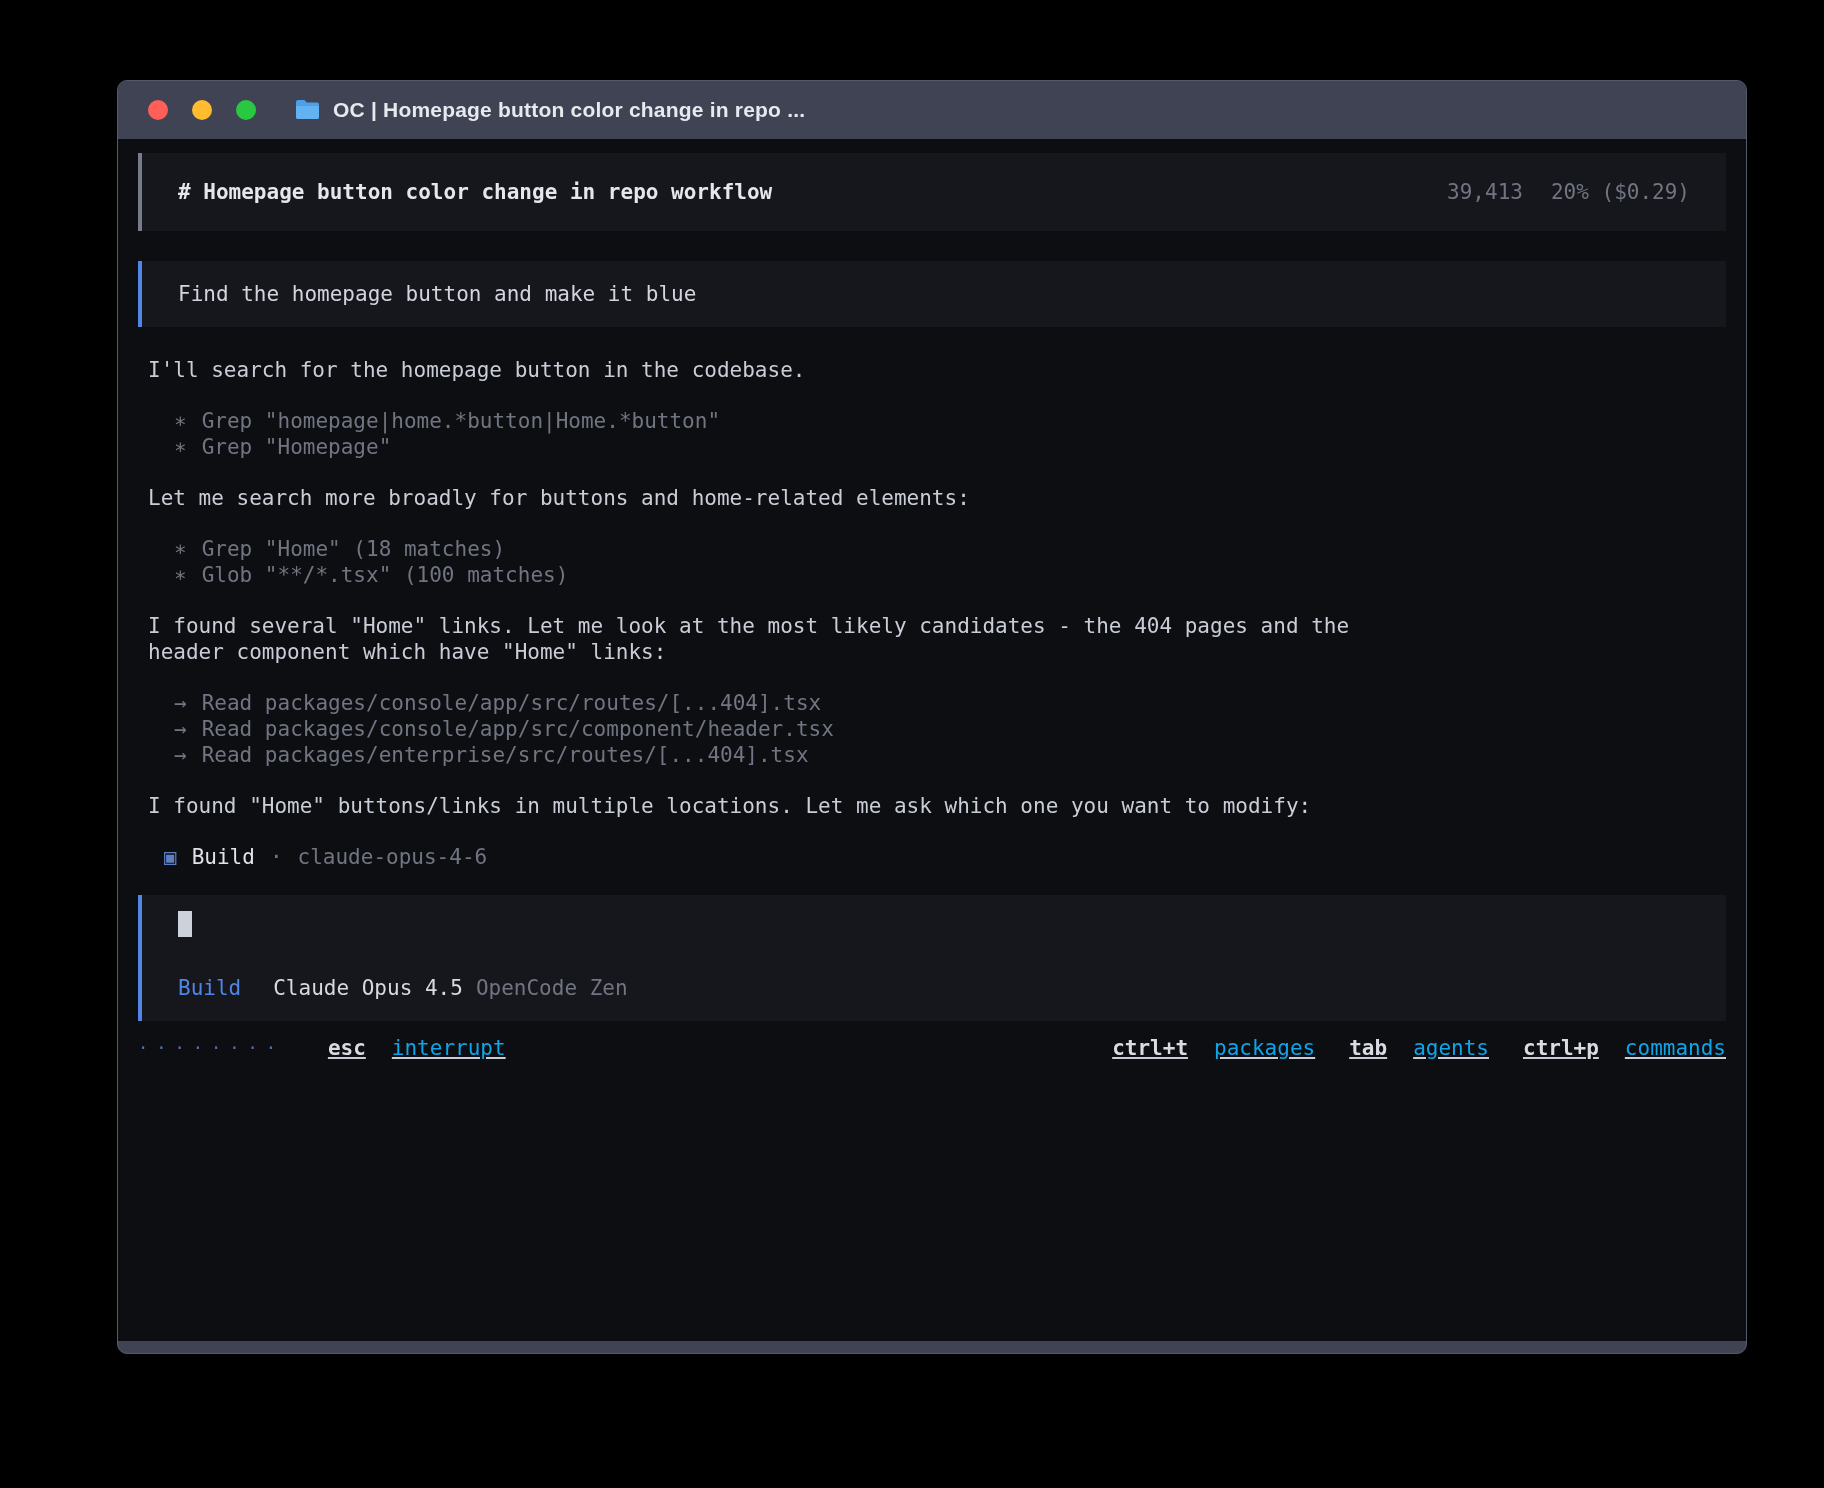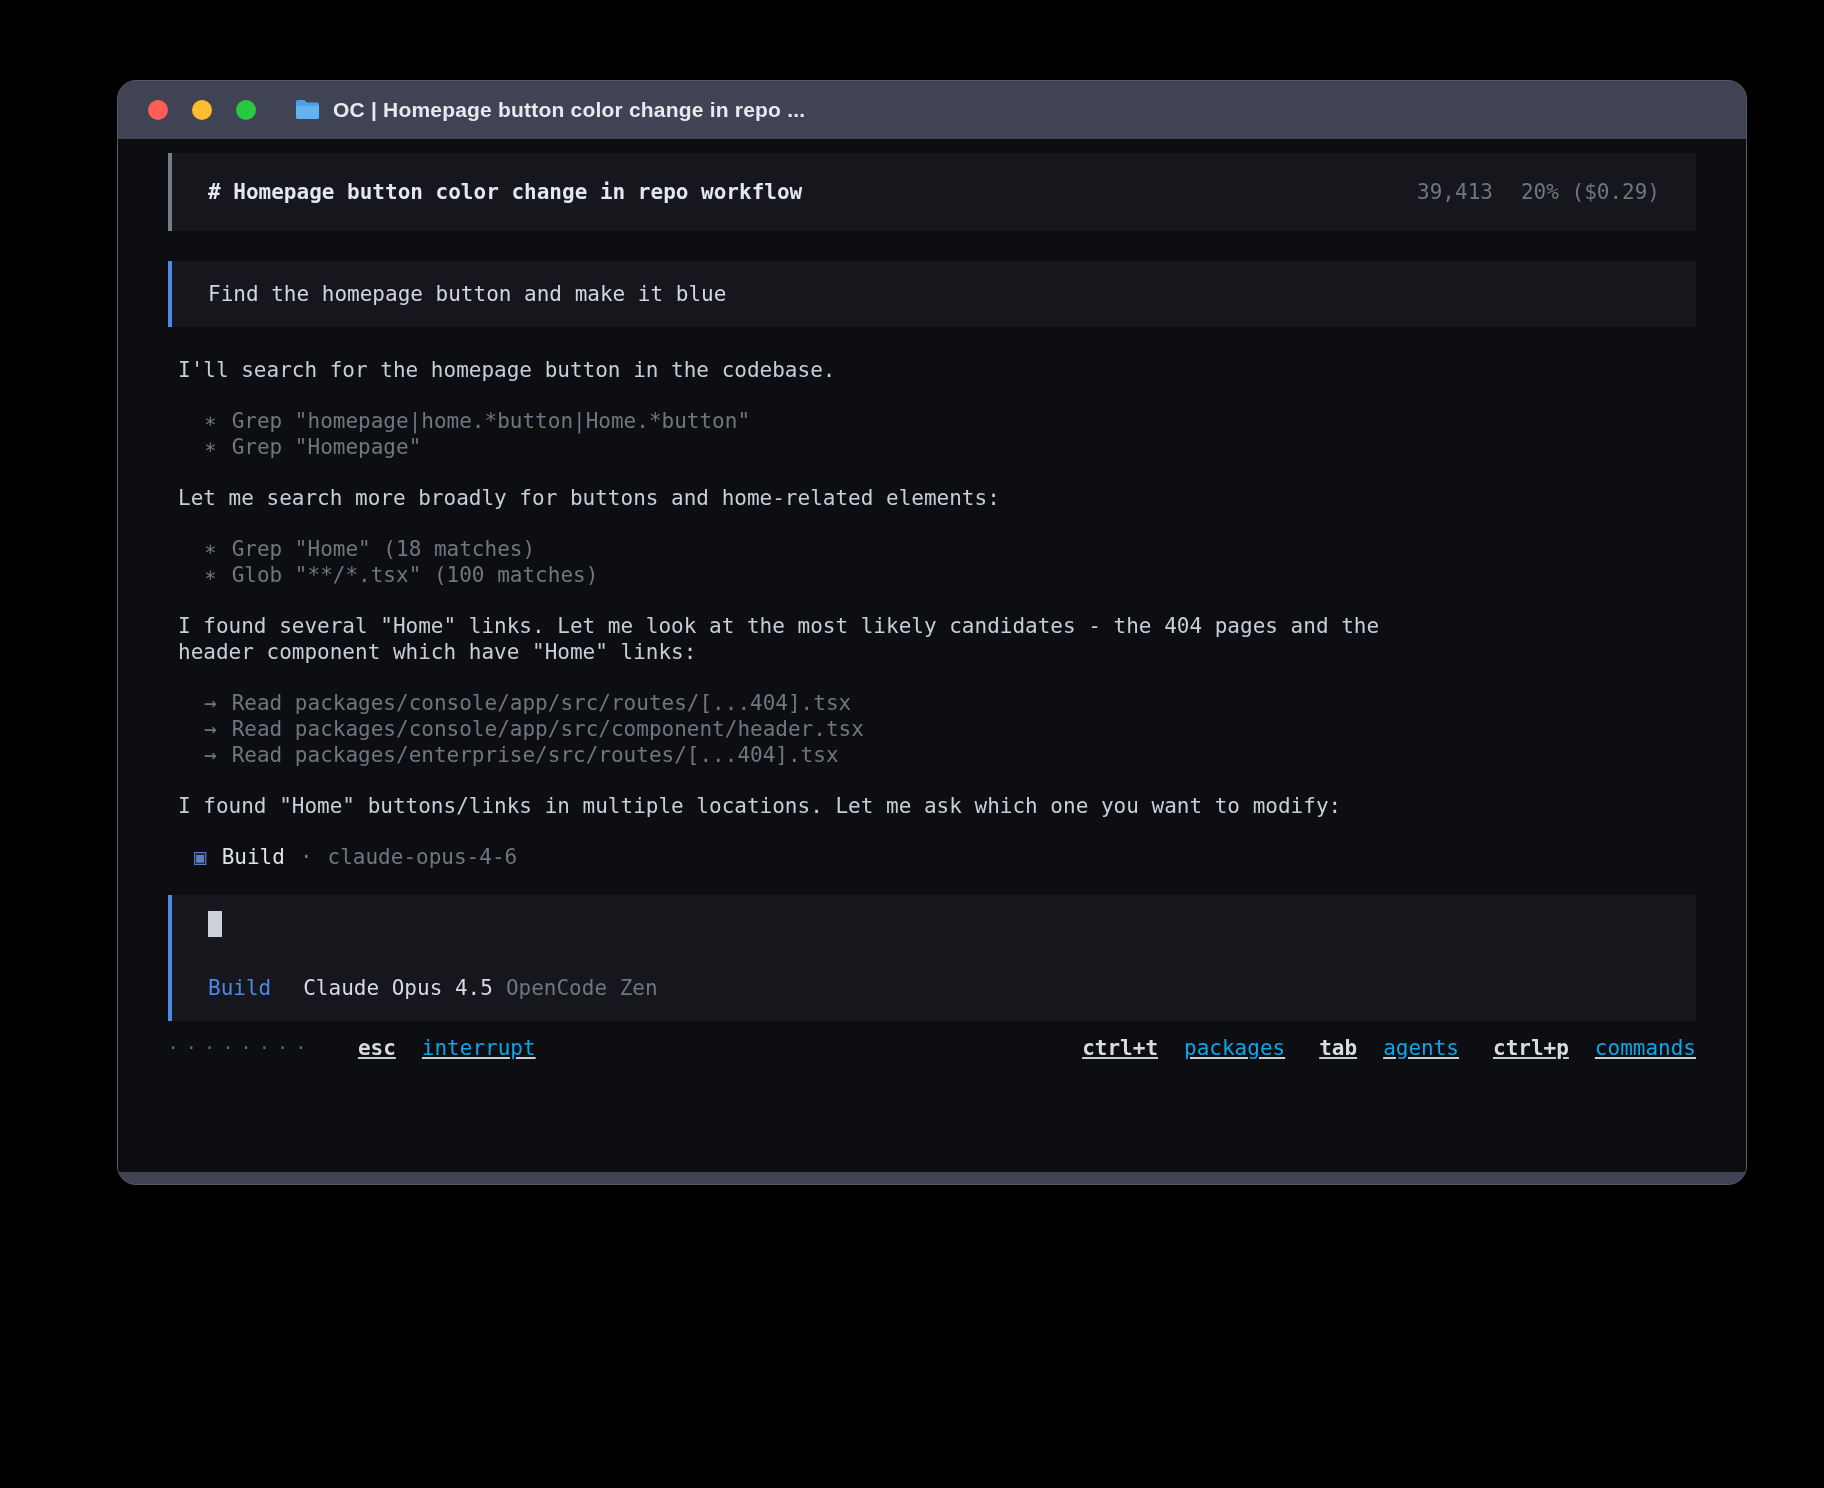--- a/index.html
+++ b/index.html
@@ -1,35 +1,35 @@
 <!DOCTYPE html>
 <html><head>
 <meta charset="utf-8">
 <style>
   * { margin:0; padding:0; box-sizing:border-box; }
   html,body { width:1824px; height:1488px; background:#000; overflow:hidden; position:relative; }
 
   .window {
-    position:absolute; left:117px; top:80px; width:1630px; height:1105px;
-    background:#3f4353; border:1px solid #555a68; border-radius:19px;
+    position:absolute; left:117px; top:80px; width:1630px; height:1274px;
+    background:#3f4353; border:1px solid #555a68; border-radius:10px;
     overflow:hidden; display:flex; flex-direction:column;
     box-shadow:0 30px 80px rgba(0,0,0,.75);
   }
 
   
   .titlebar { flex:0 0 58px; display:flex; align-items:center; background:#3f4353; }
   .traffic { display:flex; gap:24px; margin-left:30px; }
   .tl { width:20px; height:20px; border-radius:50%; display:block; cursor:default; }
   .tl.red { background:#ff5f57; } .tl.yellow { background:#febc2e; } .tl.green { background:#28c840; }
   .titlegroup { display:flex; align-items:center; gap:12px; margin-left:38px; }
   .titletext { font:bold 21px "Liberation Sans", sans-serif; color:#e7e9ee; letter-spacing:.2px; }
 
   
   .terminal {
-    flex:1; background:#0d0e12; margin-bottom:12px; padding:14px 50px 0;
+    flex:1; background:#0d0e12; margin-bottom:12px; padding:14px 20px 0;
     display:flex; flex-direction:column; align-items:stretch;
     font-family:"DejaVu Sans Mono", monospace; font-size:21px; line-height:26px; color:#c9cdd7;
     overflow:hidden;
   }
 
   .panel { background:#16171d; }
 
   .header-panel {
     border-left:4px solid #757b88; padding:26px 36px; margin-bottom:30px;
     display:flex; justify-content:space-between; align-items:center;

